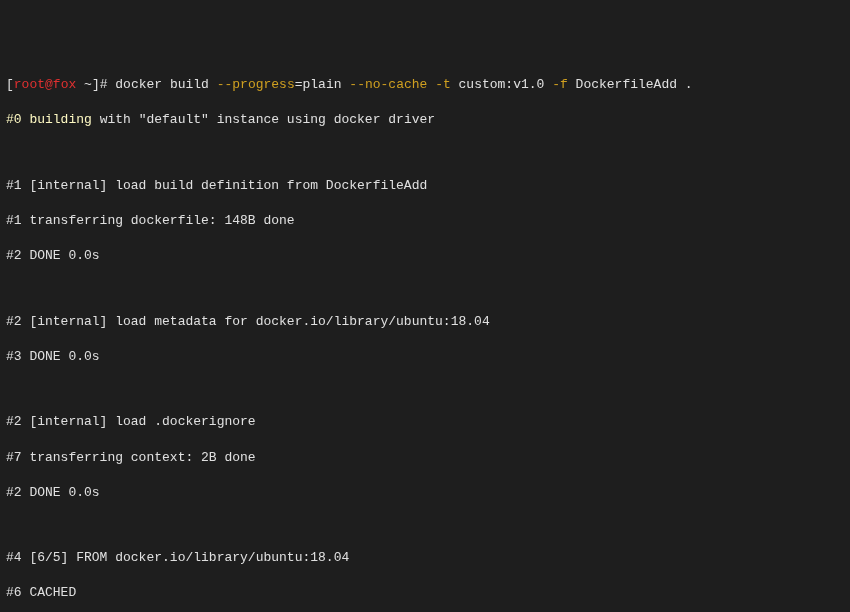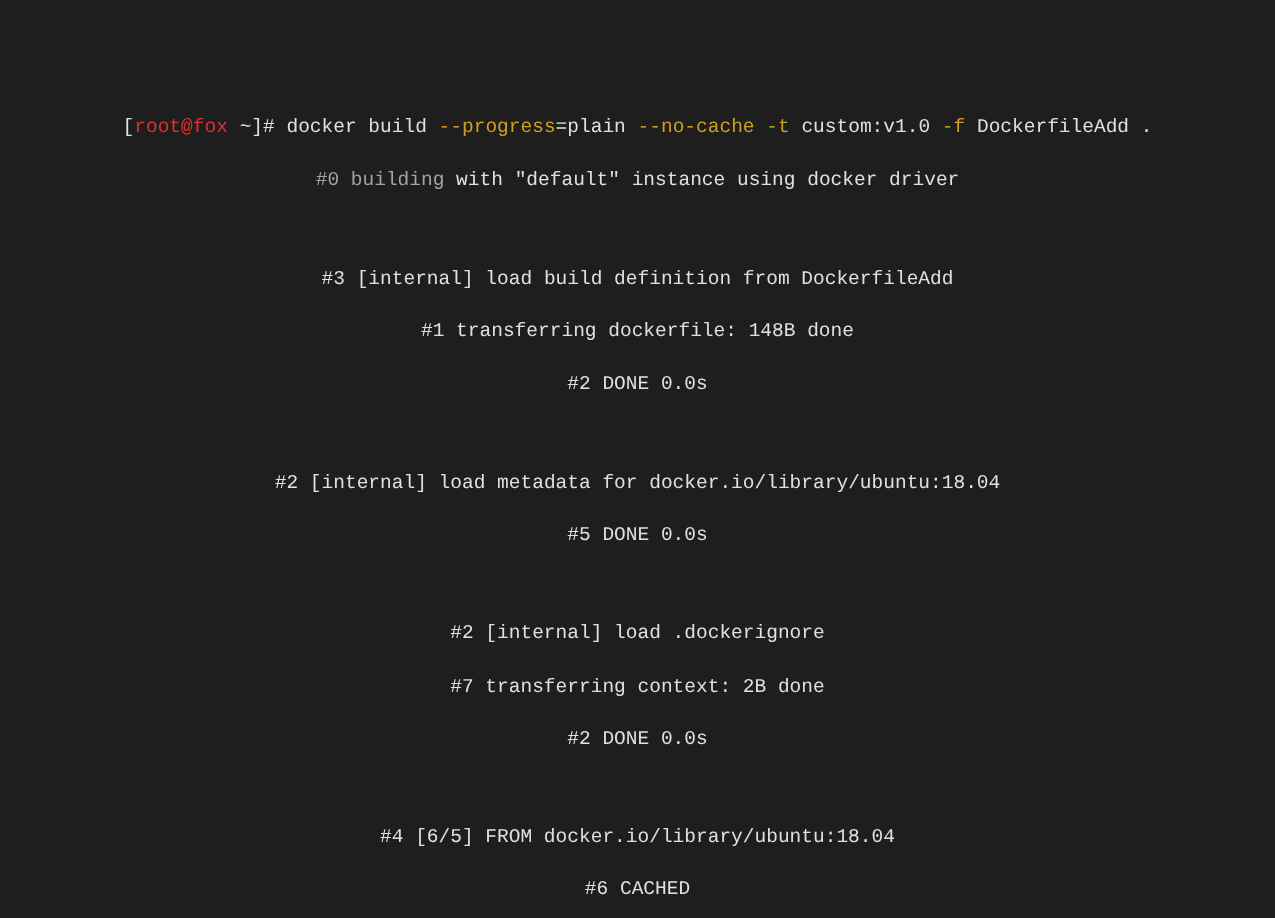--- a/index.html
+++ b/index.html
@@ -1,53 +1,52 @@
 <!DOCTYPE html>
 <html><head>
   <meta charset="utf-8">
   <style>
     * {
       margin: 0;
       padding: 0;
       box-sizing: border-box;
-      text-align: center;
     }
     body {
       background: #1e1e1e;
       color: #e0e0e0;
       font-family: 'Consolas', 'Monaco', 'Courier New', monospace;
       font-size: 13px;
       line-height: 1.35;
       padding: 6px;
       width: 850px;
       height: 612px;
       white-space: pre;
       overflow: hidden;
     }
     .prompt-host { color: #e03030; }
     .cmd { color: #e0e0e0; }
     .flag-yellow { color: #d0a020; }
-    .blue-text { color: #a3a3a3; margin-top: 32px; }
+    .blue-text { color: #fef9c3; margin-top: 32px; }
     .line { white-space: pre; position: relative; }
     .blank { height: 1em; }
   </style>
 </head>
 <body>
 
 
 
 <div class="line"><span>[</span><span class="prompt-host">root</span><span class="prompt-host">@</span><span class="prompt-host">fox</span><span> </span><span>~</span><span>]#</span><span class="cmd"> docker build </span><span class="flag-yellow">--progress</span><span class="cmd">=plain </span><span class="flag-yellow">--no-cache</span><span class="cmd"> </span><span class="flag-yellow">-t</span><span class="cmd"> custom:v1.0 </span><span class="flag-yellow">-f</span><span class="cmd"> DockerfileAdd .</span></div>
 <div class="line"><span class="blue-text">#0 building</span><span> with "default" instance using docker driver</span></div>
 <div class="blank"></div>
-<div class="line">#3 [internal] load build definition from DockerfileAdd</div>
+<div class="line">#1 [internal] load build definition from DockerfileAdd</div>
 <div class="line">#1 transferring dockerfile: 148B done</div>
 <div class="line">#2 DONE 0.0s</div>
 <div class="blank"></div>
 <div class="line">#2 [internal] load metadata for docker.io/library/ubuntu:18.04</div>
-<div class="line">#5 DONE 0.0s</div>
+<div class="line">#3 DONE 0.0s</div>
 <div class="blank"></div>
 <div class="line">#2 [internal] load .dockerignore</div>
 <div class="line">#7 transferring context: 2B done</div>
 <div class="line">#2 DONE 0.0s</div>
 <div class="blank"></div>
 <div class="line">#4 [6/5] FROM docker.io/library/ubuntu:18.04</div>
 <div class="line">#6 CACHED</div>
 
 
 

